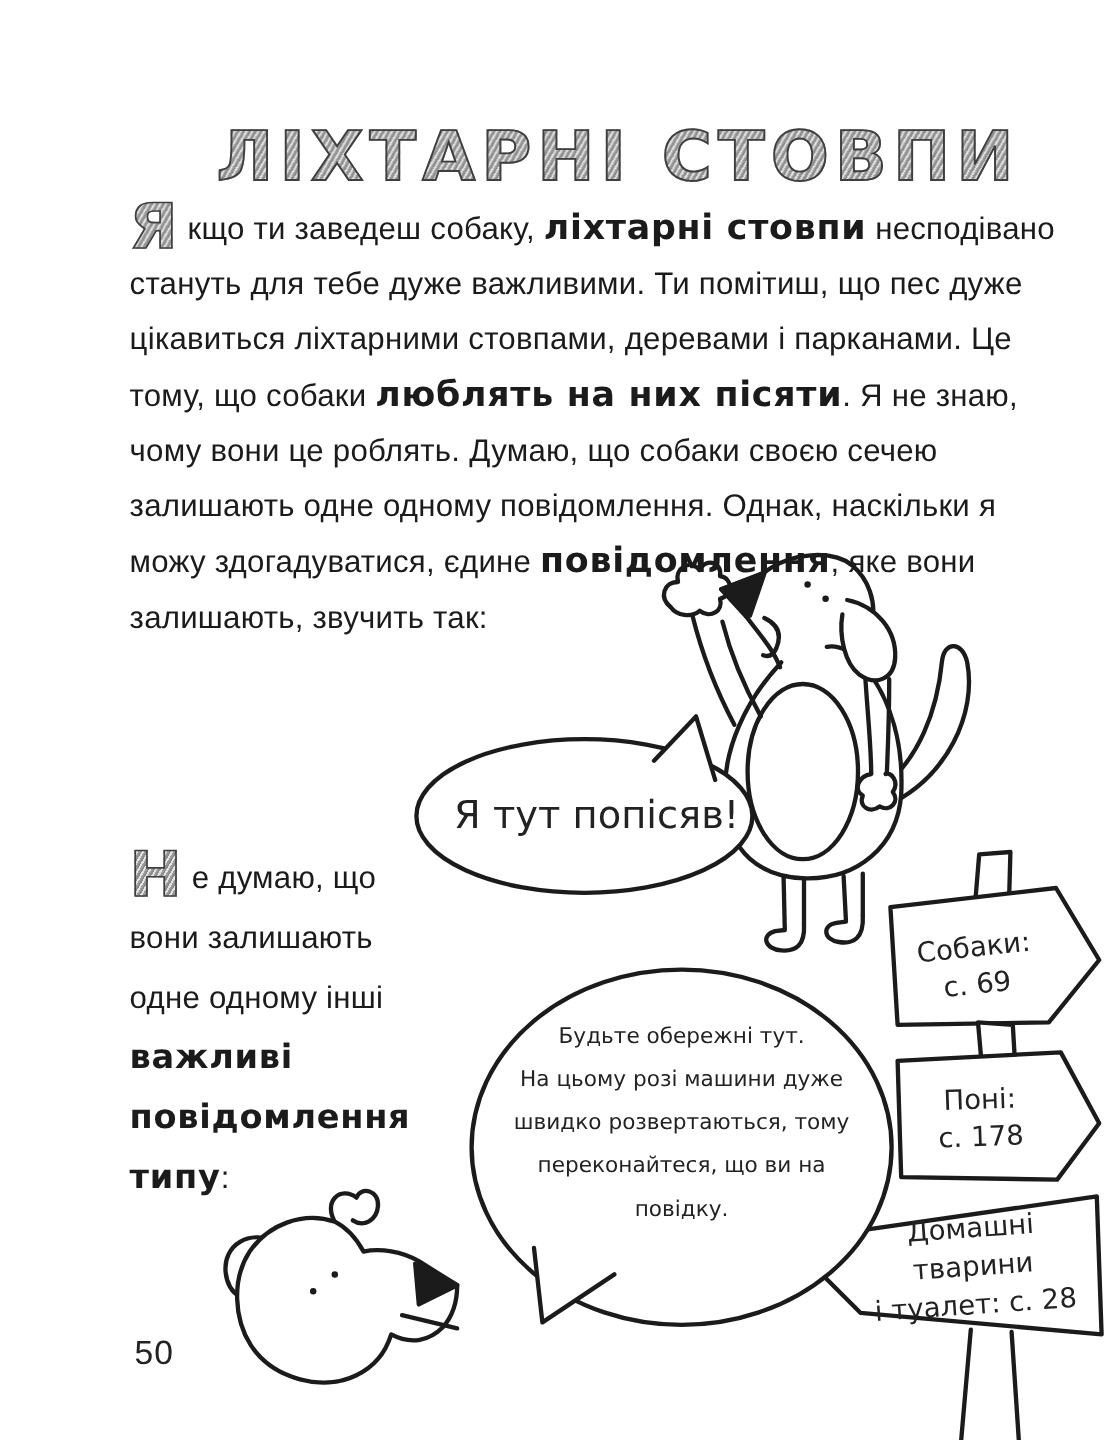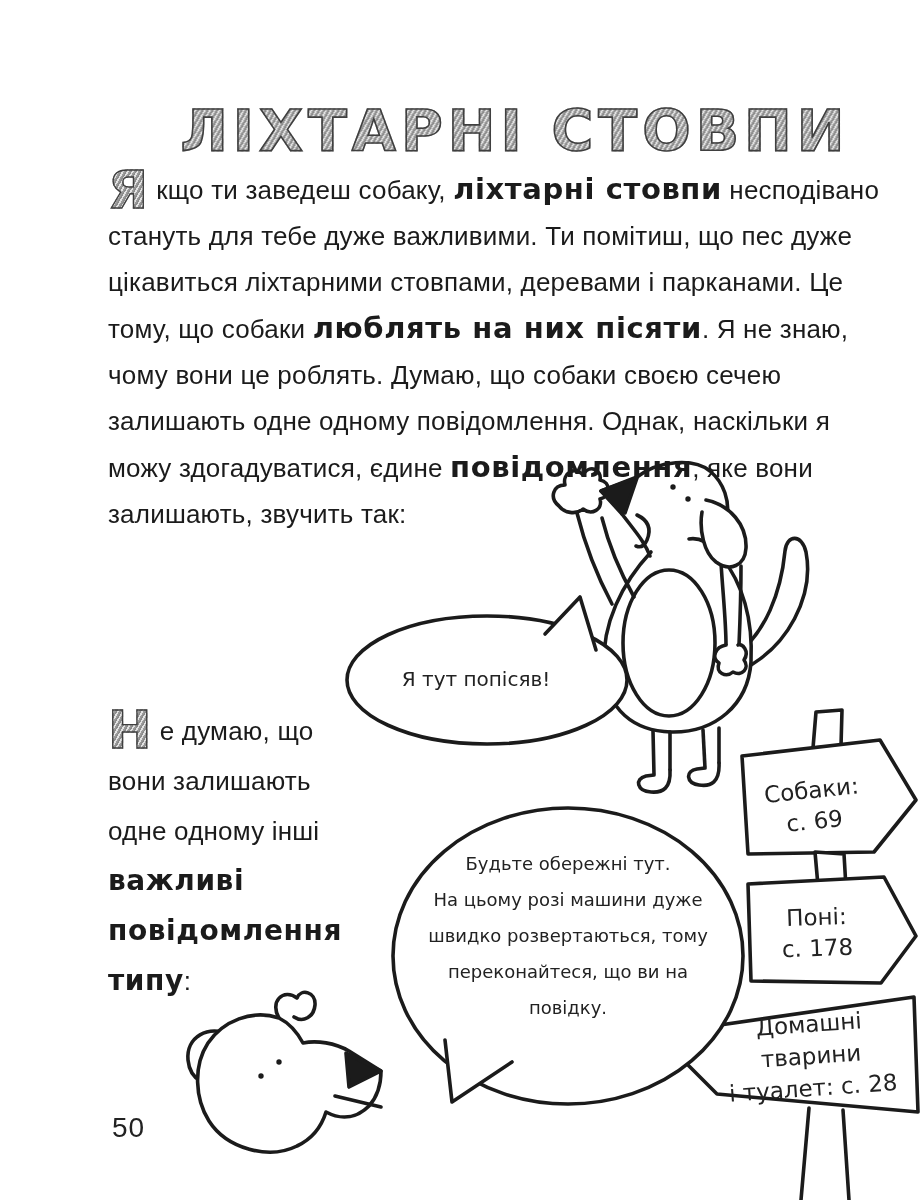--- a/index.html
+++ b/index.html
@@ -27,21 +27,21 @@
   }
   .para .bold-seg{
     font-family:"DejaVu Sans",sans-serif;font-weight:bold;
     font-size:29px;letter-spacing:.6px;
   }
   .para1{left:108px;top:166px;width:788px;}
   .para2{left:108px;top:706px;width:246px;line-height:50px;font-size:26px;}
   .para2 .bold-seg{font-size:28px;}
 
   .hand{font-family:"DejaVu Sans",sans-serif;white-space:pre-line;text-align:center;color:#222;}
-  .bubble1-text{left:356px;top:663px;width:240px;font-size:20px;line-height:32px;}
+  .bubble1-text{left:376px;top:663px;width:240px;font-size:32px;line-height:32px;text-align:right;}
   .bubble2-text{left:408px;top:846px;width:320px;font-size:18px;line-height:36px;}
   .sign-text{font-size:23px;line-height:31px;}
   .sign1-text{left:752px;top:775px;width:122px;transform:rotate(-6deg);}
   .sign2-text{left:756px;top:902px;width:122px;transform:rotate(-2deg);}
   .sign3-text{left:712px;top:1008px;width:198px;transform:rotate(-4deg);line-height:32px;}
   .page-number{left:112px;top:1112px;font-size:28px;letter-spacing:1px;color:#222;}
   svg{position:absolute;left:0;top:0;}
 </style>
 </head>
 <body>

